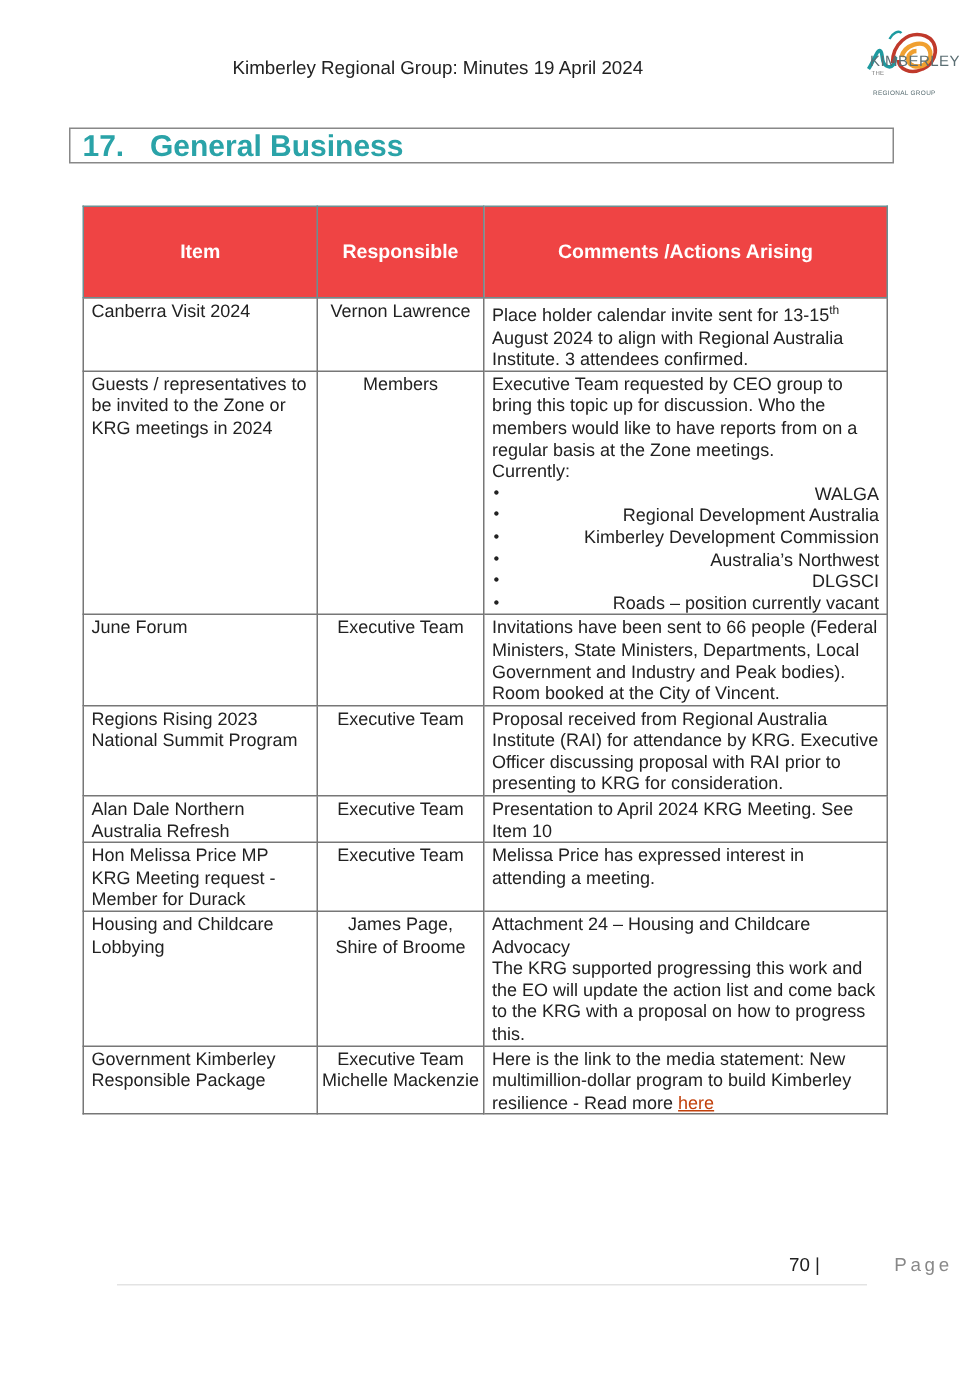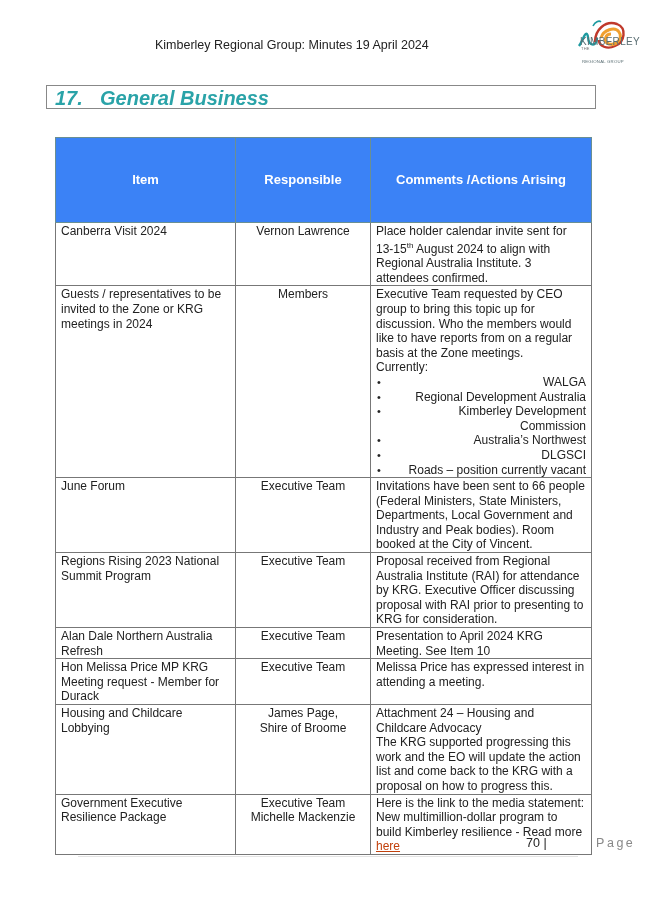--- a/index.html
+++ b/index.html
@@ -5,27 +5,27 @@
   html, body { margin: 0; padding: 0; background: #ffffff; }
   body { width: 653px; height: 924px; position: relative; overflow: hidden;
          font-family: "Liberation Sans", sans-serif; color: #222; }
   .header-title { position: absolute; left: 155px; top: 38px; font-size: 12.5px; color: #222; }
   .logo { position: absolute; left: 575px; top: 12px; width: 60px; height: 58px; }
   .logo-text-small { position: absolute; left: 581px; top: 46px; font-size: 4px; color: #777; letter-spacing: 0.2px; }
   .logo-text-main { position: absolute; left: 580px; top: 36px; font-size: 10px; color: #5a6e73; font-weight: normal; letter-spacing: 0.3px; }
   .logo-text-sub { position: absolute; left: 582px; top: 59px; font-size: 4.3px; color: #5a6e73; letter-spacing: 0.2px; }
   .section-heading { position: absolute; left: 46px; top: 85px; width: 550px; height: 24px;
                      border: 1px solid #888; box-sizing: border-box; }
-  .section-heading span { position: absolute; left: 8px; top: 1px; font-size: 20px; font-weight: bold; color: #2aa3a8; font-style: italic; }
+  .section-heading span { position: absolute; left: 8px; top: 1px; font-size: 20px; font-weight: bold; color: #2aa3a8; }
   .section-heading .num { left: 8px; }
   .section-heading .txt { left: 53px; }
   table.minutes { position: absolute; left: 55px; top: 137px; width: 537px;
                   border-collapse: collapse; font-size: 12px; line-height: 14.6px; }
-  table.minutes th { background: #3b82f6; color: #fff; font-weight: bold; font-size: 13px;
-                     height: 52px; border: 1px solid #6a8f92; padding: 16px; text-align: center; }
+  table.minutes th { background: #ef4444; color: #fff; font-weight: bold; font-size: 13px;
+                     height: 52px; border: 1px solid #6a8f92; padding: 4px; text-align: center; }
   table.minutes td { border: 1px solid #777; vertical-align: top; padding: 1px 5px 0 5px; color: #222; }
   td.c1 { width: 137px; }
   td.c2 { width: 92px; text-align: center; padding-left: 2px !important; padding-right: 2px !important; }
   td.c3 { }
   ul.bullets { margin: 0; padding: 0; list-style: none; text-align: right; }
   ul.bullets li { position: relative; padding-left: 19px; }
   ul.bullets li::before { content: "\2022"; position: absolute; left: 1px; top: 0; font-size: 11px; }
   a.link { color: #c2410c; text-decoration: underline; }
   .footer-page { position: absolute; left: 526px; top: 836px; font-size: 12.5px; }
   .footer-page .pnum { color: #222; }
@@ -107,21 +107,21 @@
       <td class="c2">
         <div>James Page,</div>
         <div>Shire of Broome</div>
       </td>
       <td class="c3">
         <div>Attachment 24 – Housing and Childcare Advocacy</div>
         <div>The KRG supported progressing this work and the EO will update the action list and come back to the KRG with a proposal on how to progress this.</div>
       </td>
     </tr>
     <tr>
-      <td class="c1">Government Executive Resilience Package</td>
+      <td class="c1">Government Kimberley Responsible Package</td>
       <td class="c2">
         <div>Executive Team</div>
         <div>Michelle Mackenzie</div>
       </td>
       <td class="c3"><span>Here is the link to the media statement: New multimillion-dollar program to build Kimberley resilience  - Read more </span><a class="link" href="#">here</a></td>
     </tr>
   </tbody>
 </table>
 
 <div class="footer-page">

